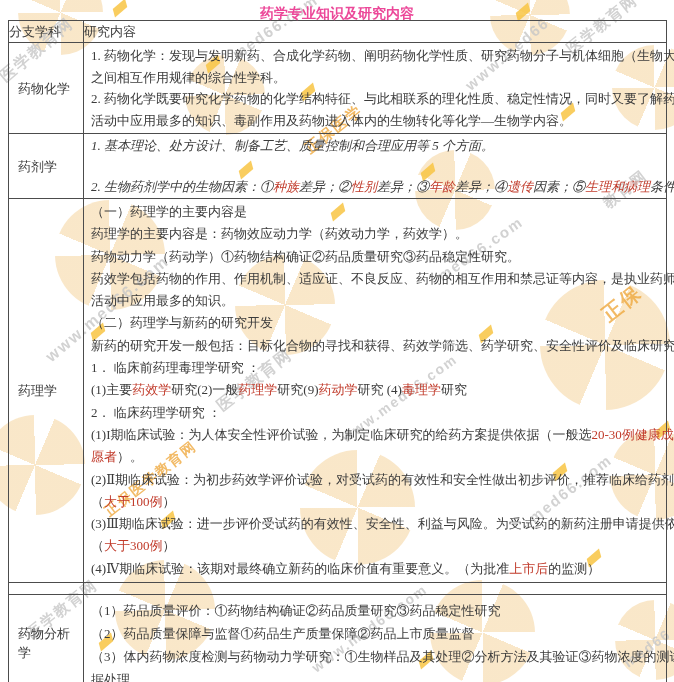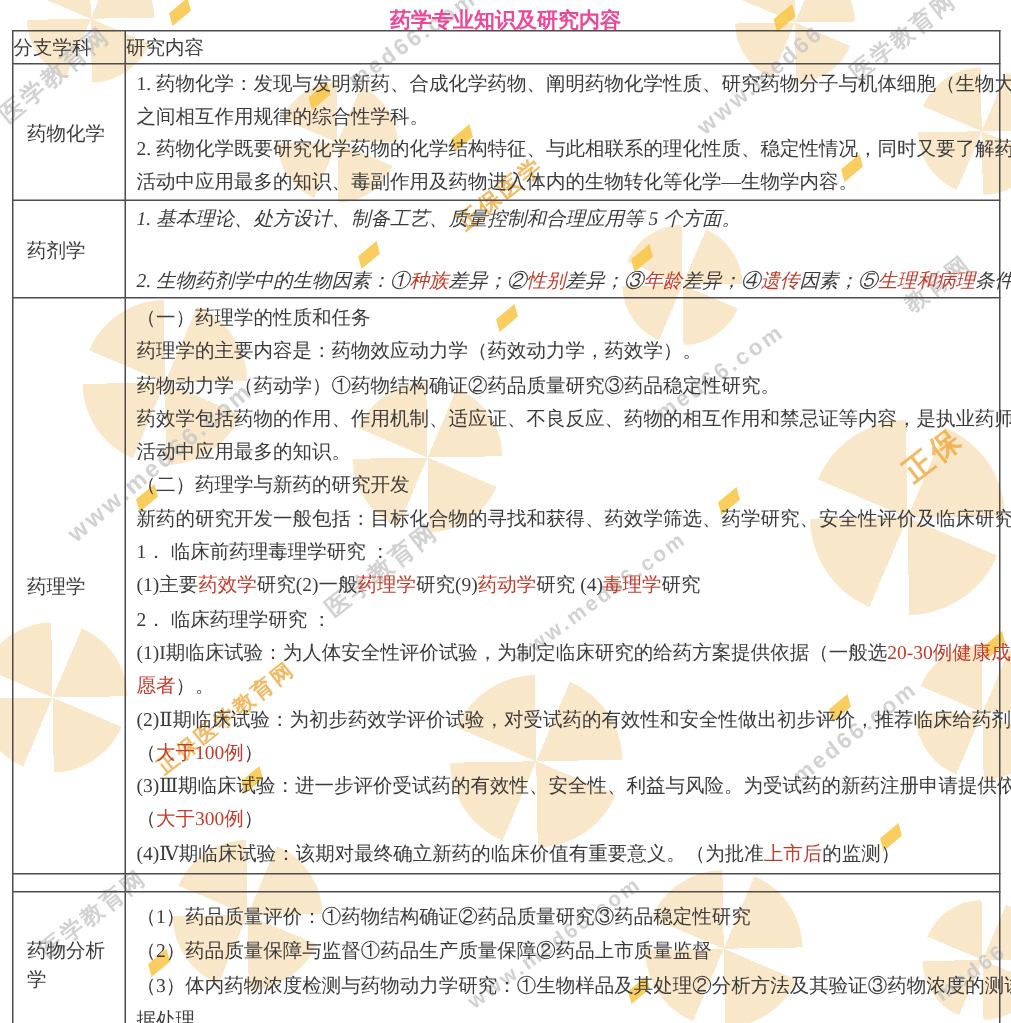--- a/index.html
+++ b/index.html
@@ -141,21 +141,21 @@
           <div class="line"><span>1. 基本理论、处方设计、制备工艺、质量控制和合理应用等 5 个方面。</span></div>
           <div class="line">&nbsp;</div>
           <div class="line"><span>2. 生物药剂学中的生物因素：①</span><span class="red">种族</span><span>差异；②</span><span class="red">性别</span><span>差异；③</span><span class="red">年龄</span><span>差异；④</span><span class="red">遗传</span><span>因素；⑤</span><span class="red">生理和病理</span><span>条件的差异。</span></div>
         </td>
       </tr>
       <tr class="r2">
         <td class="label">
           <span class="lbl">药理学</span>
         </td>
         <td class="content">
-          <div class="line"><span>（一）药理学的性质和任务</span></div>
+          <div class="line"><span>（一）药理学的主要内容是</span></div>
           <div class="line"><span>药理学的主要内容是：药物效应动力学（药效动力学，药效学）。</span></div>
           <div class="line"><span>药物动力学（药动学）①药物结构确证②药品质量研究③药品稳定性研究。</span></div>
           <div class="line"><span>药效学包括药物的作用、作用机制、适应证、不良反应、药物的相互作用和禁忌证等内容，是执业药师在执业</span></div>
           <div class="line"><span>活动中应用最多的知识。</span></div>
           <div class="line"><span>（二）药理学与新药的研究开发</span></div>
           <div class="line"><span>新药的研究开发一般包括：目标化合物的寻找和获得、药效学筛选、药学研究、安全性评价及临床研究。</span></div>
           <div class="line"><span>1． 临床前药理毒理学研究 ：</span></div>
           <div class="line"><span>(1)主要</span><span class="red">药效学</span><span>研究(2)一般</span><span class="red">药理学</span><span>研究(9)</span><span class="red">药动学</span><span>研究  (4)</span><span class="red">毒理学</span><span>研究</span></div>
           <div class="line"><span>2． 临床药理学研究 ：</span></div>
           <div class="line"><span>(1)I期临床试验：为人体安全性评价试验，为制定临床研究的给药方案提供依据（一般选</span><span class="red">20-30例健康成年志</span></div>

